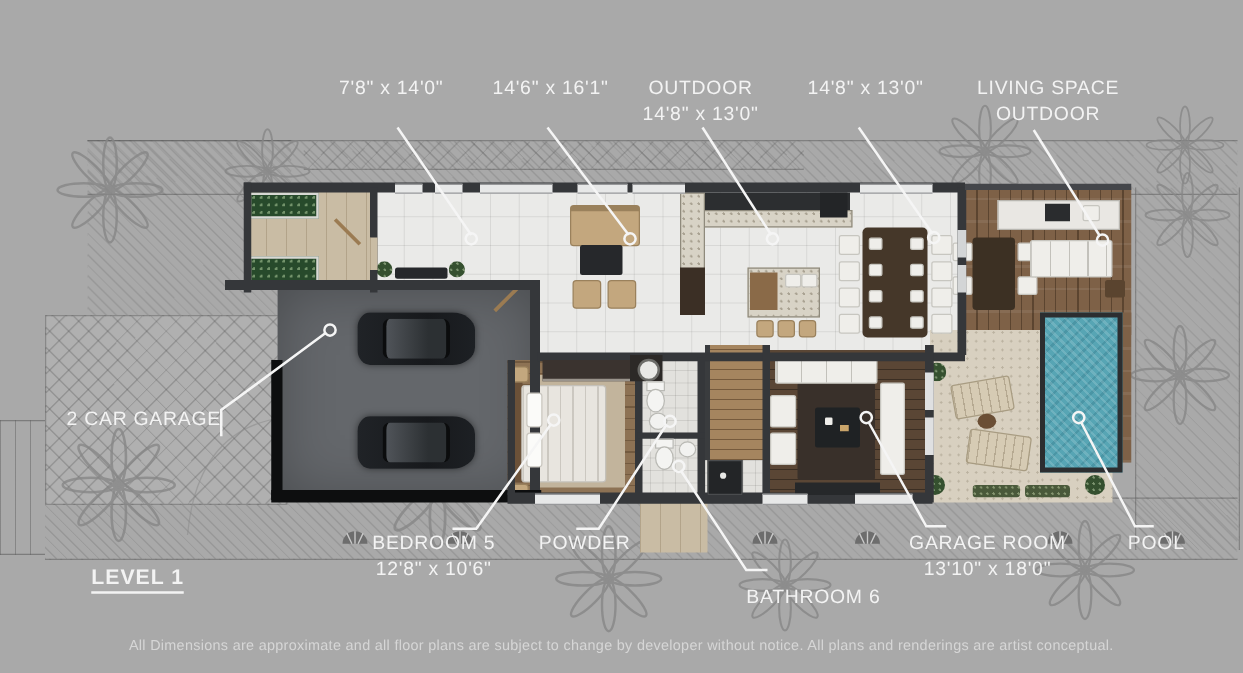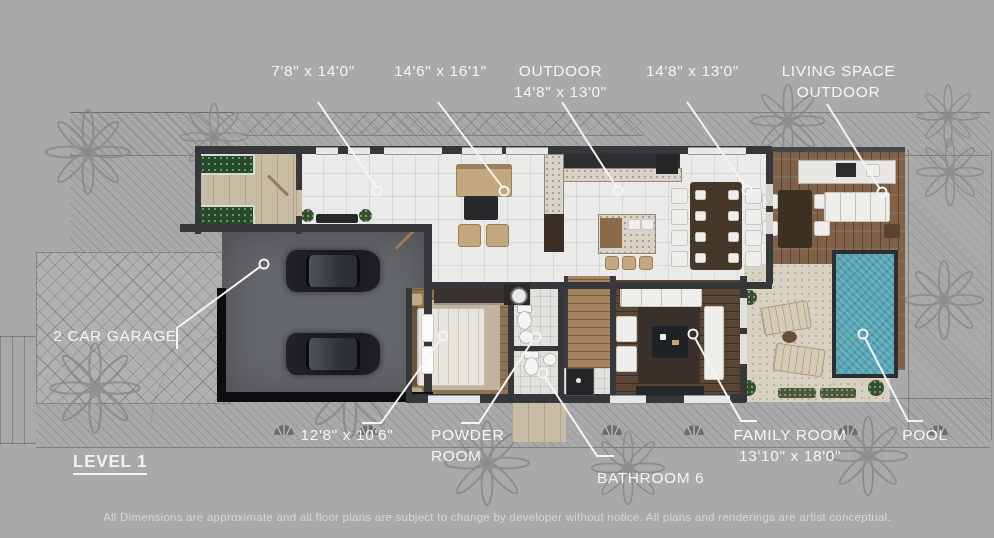--- a/index.html
+++ b/index.html
@@ -330,30 +330,30 @@
   <div>14'8" x 13'0"</div>
 </div>
 <div class="lbl" style="left:766px;top:60px;width:145px;">
   <div>LIVING SPACE</div>
   <div>OUTDOOR</div>
 </div>
 <div class="lbl" style="left:45px;top:325px;width:140px;">
   <div>2 CAR GARAGE</div>
 </div>
 <div class="lbl" style="left:277px;top:424px;width:140px;">
+  <div>BEDROOM 5</div>
   <div>12'8" x 10'6"</div>
 </div>
 <div class="lbl left" style="left:431px;top:424px;width:110px;">
   <div>POWDER</div>
-  <div>ROOM</div>
 </div>
 <div class="lbl left" style="left:597px;top:467px;width:140px;">
   <div>BATHROOM 6</div>
 </div>
 <div class="lbl" style="left:714px;top:424px;width:152px;">
-  <div>FAMILY ROOM</div>
+  <div>GARAGE ROOM</div>
   <div>13'10" x 18'0"</div>
 </div>
 <div class="lbl" style="left:880px;top:424px;width:90px;">
   <div>POOL</div>
 </div>
 <div id="level-label" style="left:73px;top:452px;">LEVEL 1</div>
 <div id="disclaimer">All Dimensions are approximate and all floor plans are subject to change by developer without notice. All plans and renderings are artist conceptual.</div>
 
 </body></html>

